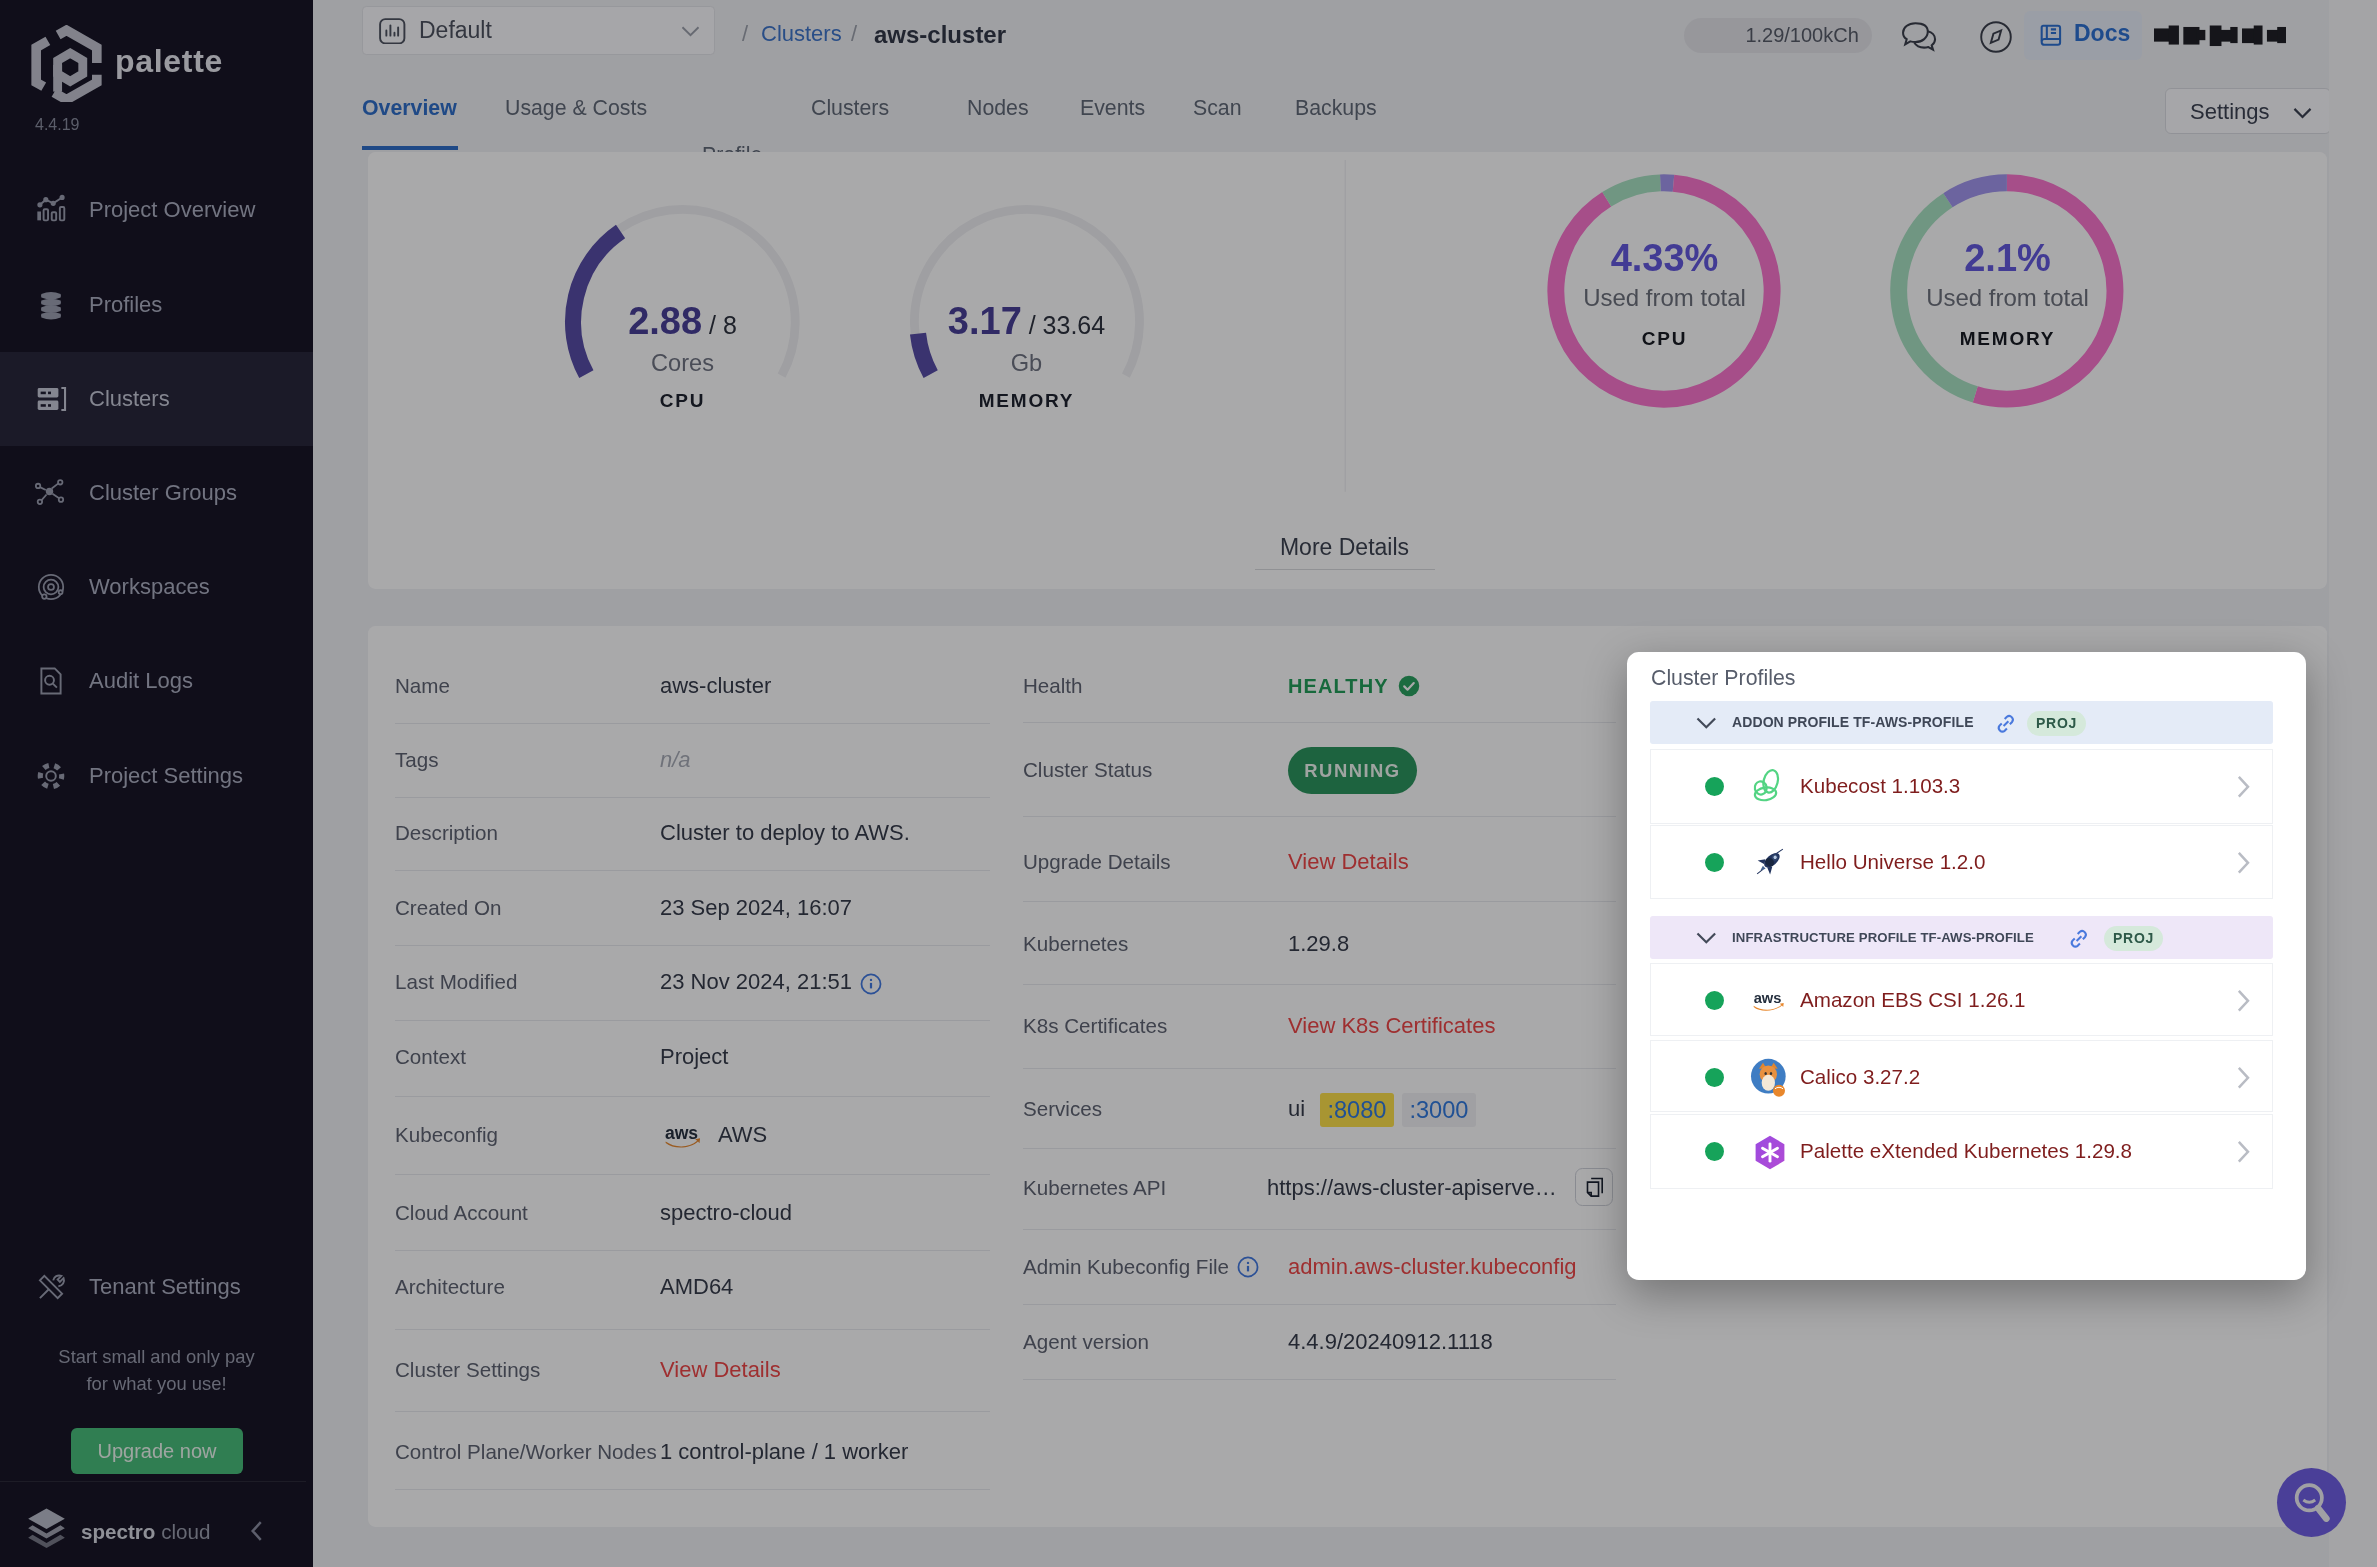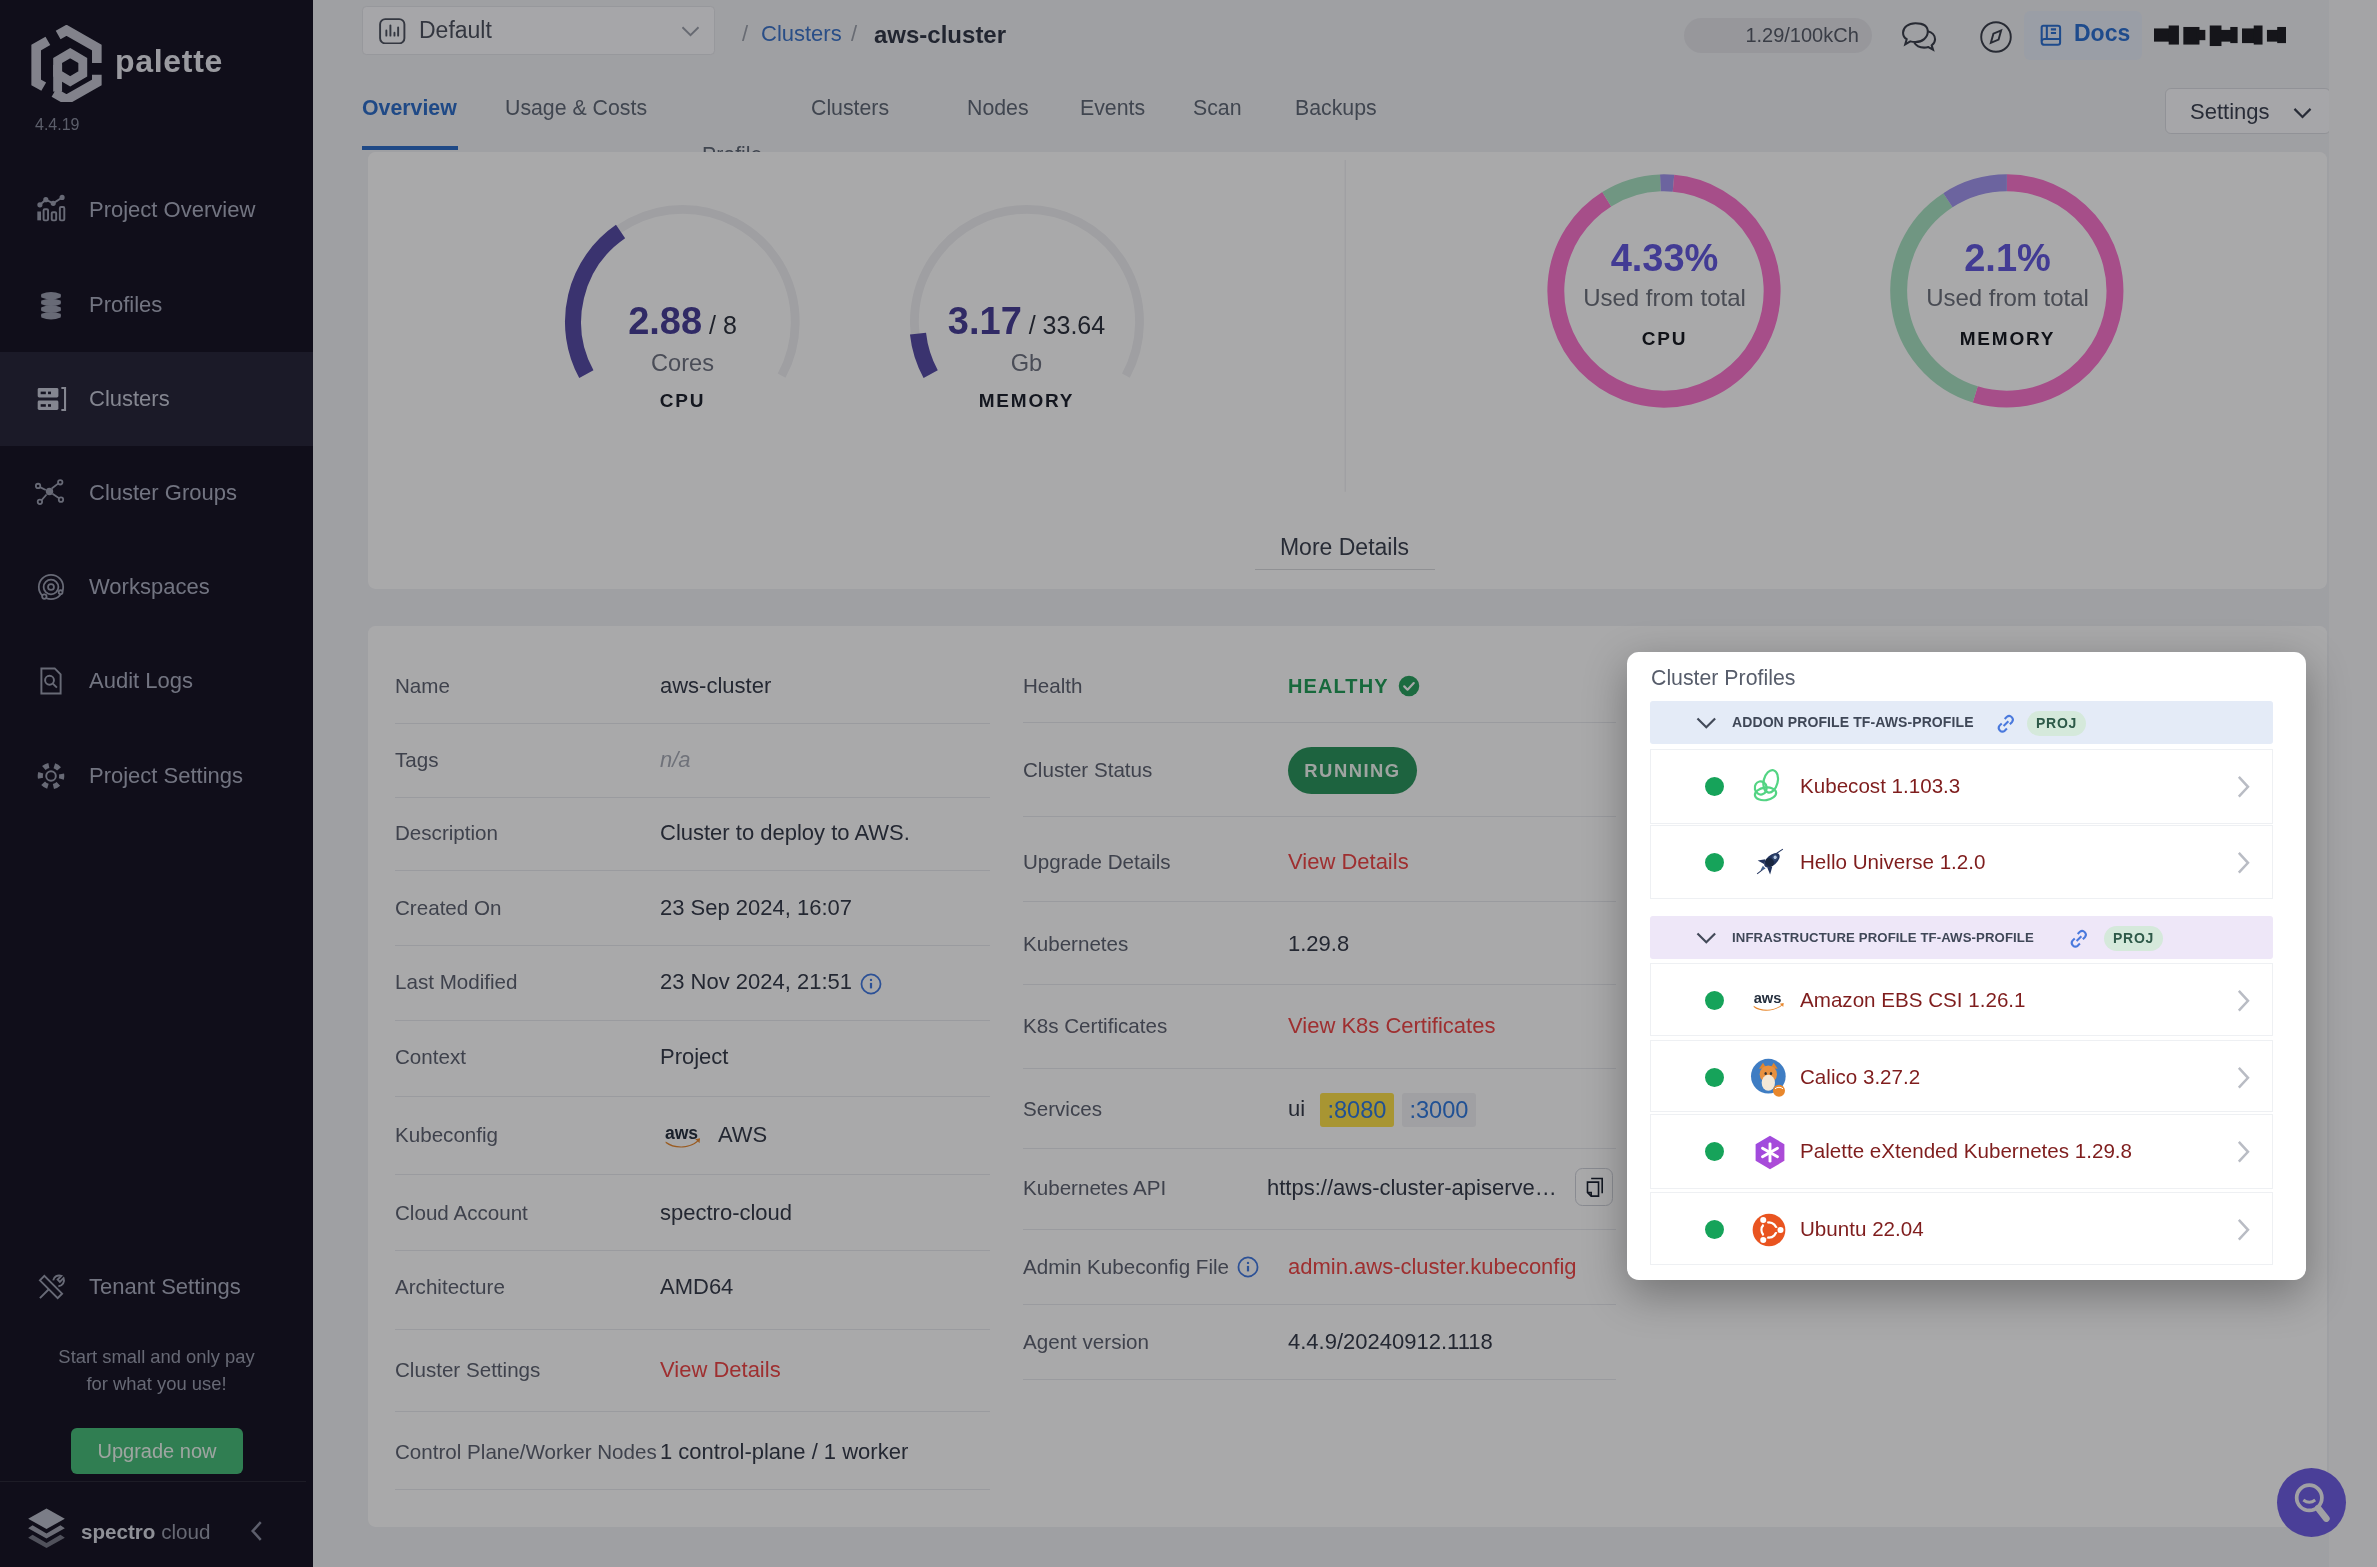--- a/index.html
+++ b/index.html
@@ -469,41 +469,20 @@
         <path d="M33 18 V48"></path>
           <path d="M20 25.5 L46 40.5"></path>
           <path d="M46 25.5 L20 40.5"></path>
       </g>
     </svg>
     <div class="ptext">Palette eXtended Kubernetes 1.29.8</div>
     <svg class="chev" width="13.2" height="23.6" viewBox="0 0 18 32" fill="none" stroke="#b9bcc4" stroke-width="3.4">
         <path d="M2.5 2.5 L15 16 L2.5 29.5"></path>
       </svg>
   </div>
-  <div class="prow" style="top:540px; height:73px;">
-    <div class="dot"></div>
-    <svg class="picon" style="left:98px; top:17px; width:40px; height:40px;" viewBox="0 0 66 66">
-      <circle cx="33" cy="33" r="27" fill="#e95420"></circle>
-      <circle cx="33" cy="33" r="12.5" fill="none" stroke="#fff" stroke-width="3.6"></circle>
-      <g stroke="#e95420" stroke-width="7">
-        <path d="M33 33 L53 33"></path>
-          <path d="M33 33 L23 50.3"></path>
-          <path d="M33 33 L23 15.7"></path>
-      </g>
-      <g fill="#fff">
-        <circle cx="52" cy="33" r="5"></circle>
-          <circle cx="23.5" cy="49.5" r="5"></circle>
-          <circle cx="23.5" cy="16.5" r="5"></circle>
-      </g>
-    </svg>
-    <div class="ptext">Ubuntu 22.04</div>
-    <svg class="chev" width="13.2" height="23.6" viewBox="0 0 18 32" fill="none" stroke="#b9bcc4" stroke-width="3.4">
-        <path d="M2.5 2.5 L15 16 L2.5 29.5"></path>
-      </svg>
-  </div>
 </div>
 
 <div class="abs" style="left:2277px; top:1468px; width:69px; height:69px; border-radius:50%; background:#6e5ce4; z-index:10;">
   <svg class="abs" style="left:13.2px; top:11.8px;" width="43" height="46" viewBox="0 0 58 62" fill="none" stroke="#f2f2f6">
     <circle cx="26" cy="24" r="17" stroke-width="5"></circle>
     <path d="M18 27 Q26 33 34 27" stroke-width="4"></path>
     <path d="M38 38 L49 52" stroke-width="9" stroke-linecap="round"></path>
   </svg>
 </div>
 

